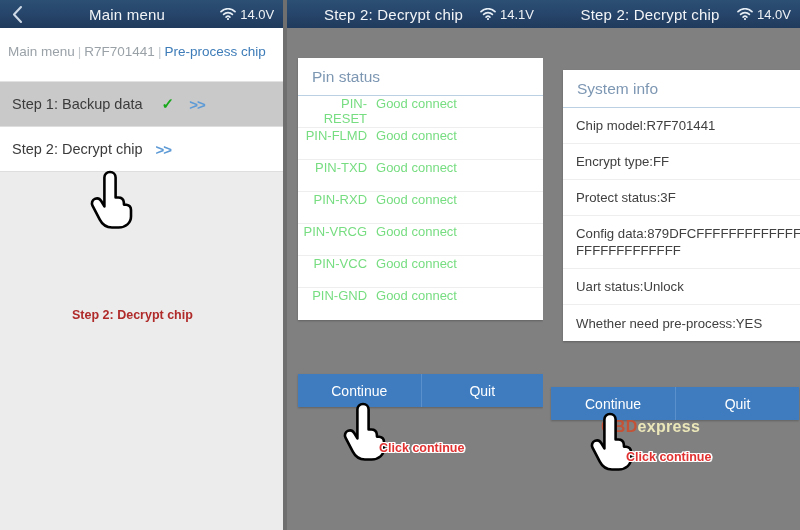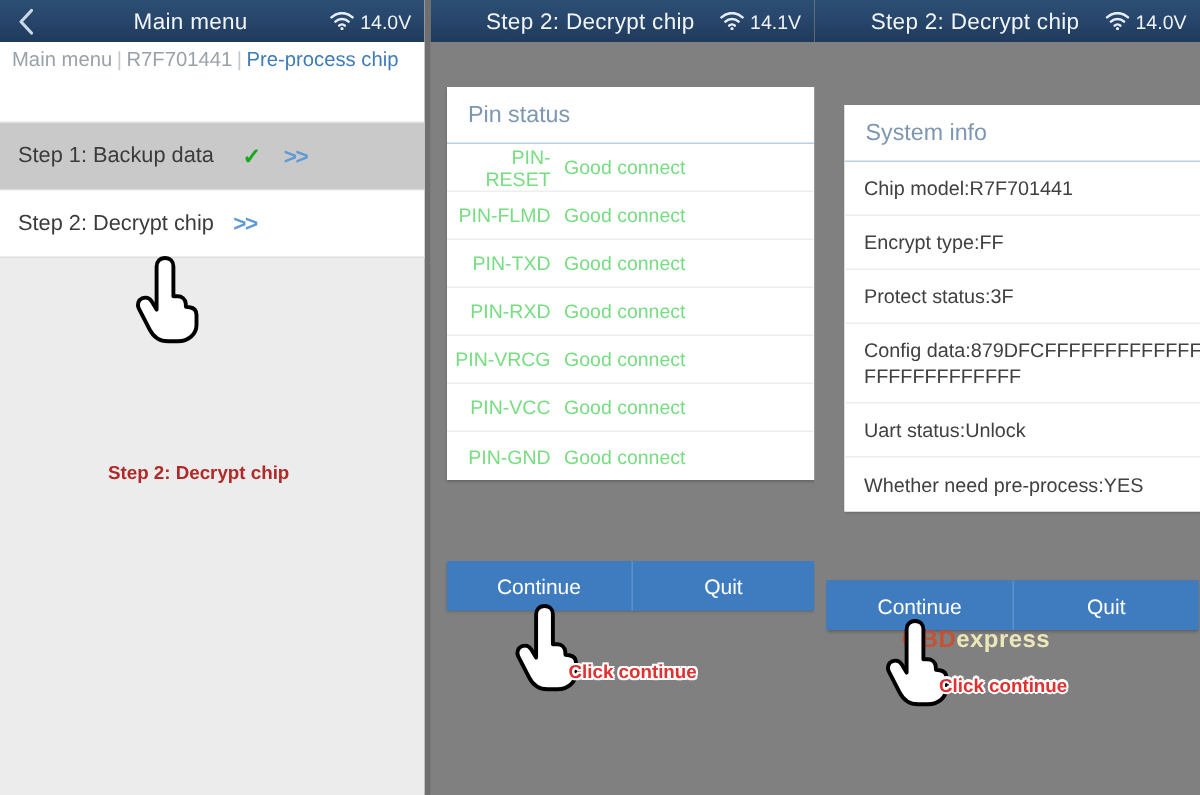--- a/index.html
+++ b/index.html
@@ -40,21 +40,21 @@
     flex: 0 0 auto;
     display: flex; align-items: center; gap: 4px;
     padding-right: 9px; font-size: 13px; color: #eef2f6;
   }
   .titlebar.no-back .tb-title { padding-left: 20px; }
   .wifi { display:block; }
 
   
   .breadcrumb {
     background: #ffffff;
-    padding: 2px 8px 8px 8px;
+    padding: 14px 8px 8px 8px;
     font-size: 13.5px;
     line-height: 19px;
     color: #9aa2a8;
     border-bottom: 1px solid #e2e2e2;
     min-height: 54px;
   }
   .crumb-sep { color: #c3c9cd; padding: 0 3px; }
   .crumb-active { color: #3d7cb8; }
 
   
@@ -96,21 +96,21 @@
     padding: 10px 0 9px 14px;
     font-size: 15.5px;
     color: #7d97b3;
     border-bottom: 1px solid #bcd0e3;
     background: #ffffff;
   }
   .card-body { background: #ffffff; }
 
   
   .pin-row {
-    display: flex; align-items: center;
+    display: flex; align-items: flex-start;
     border-bottom: 1px solid #eeeeee;
     min-height: 32px;
     font-size: 13px;
     color: #77dd81;
   }
   .pin-row:last-child { border-bottom: none; }
   .pin-name {
     flex: 0 0 78px; text-align: right; padding-right: 9px;
     line-height: 15px;
   }

